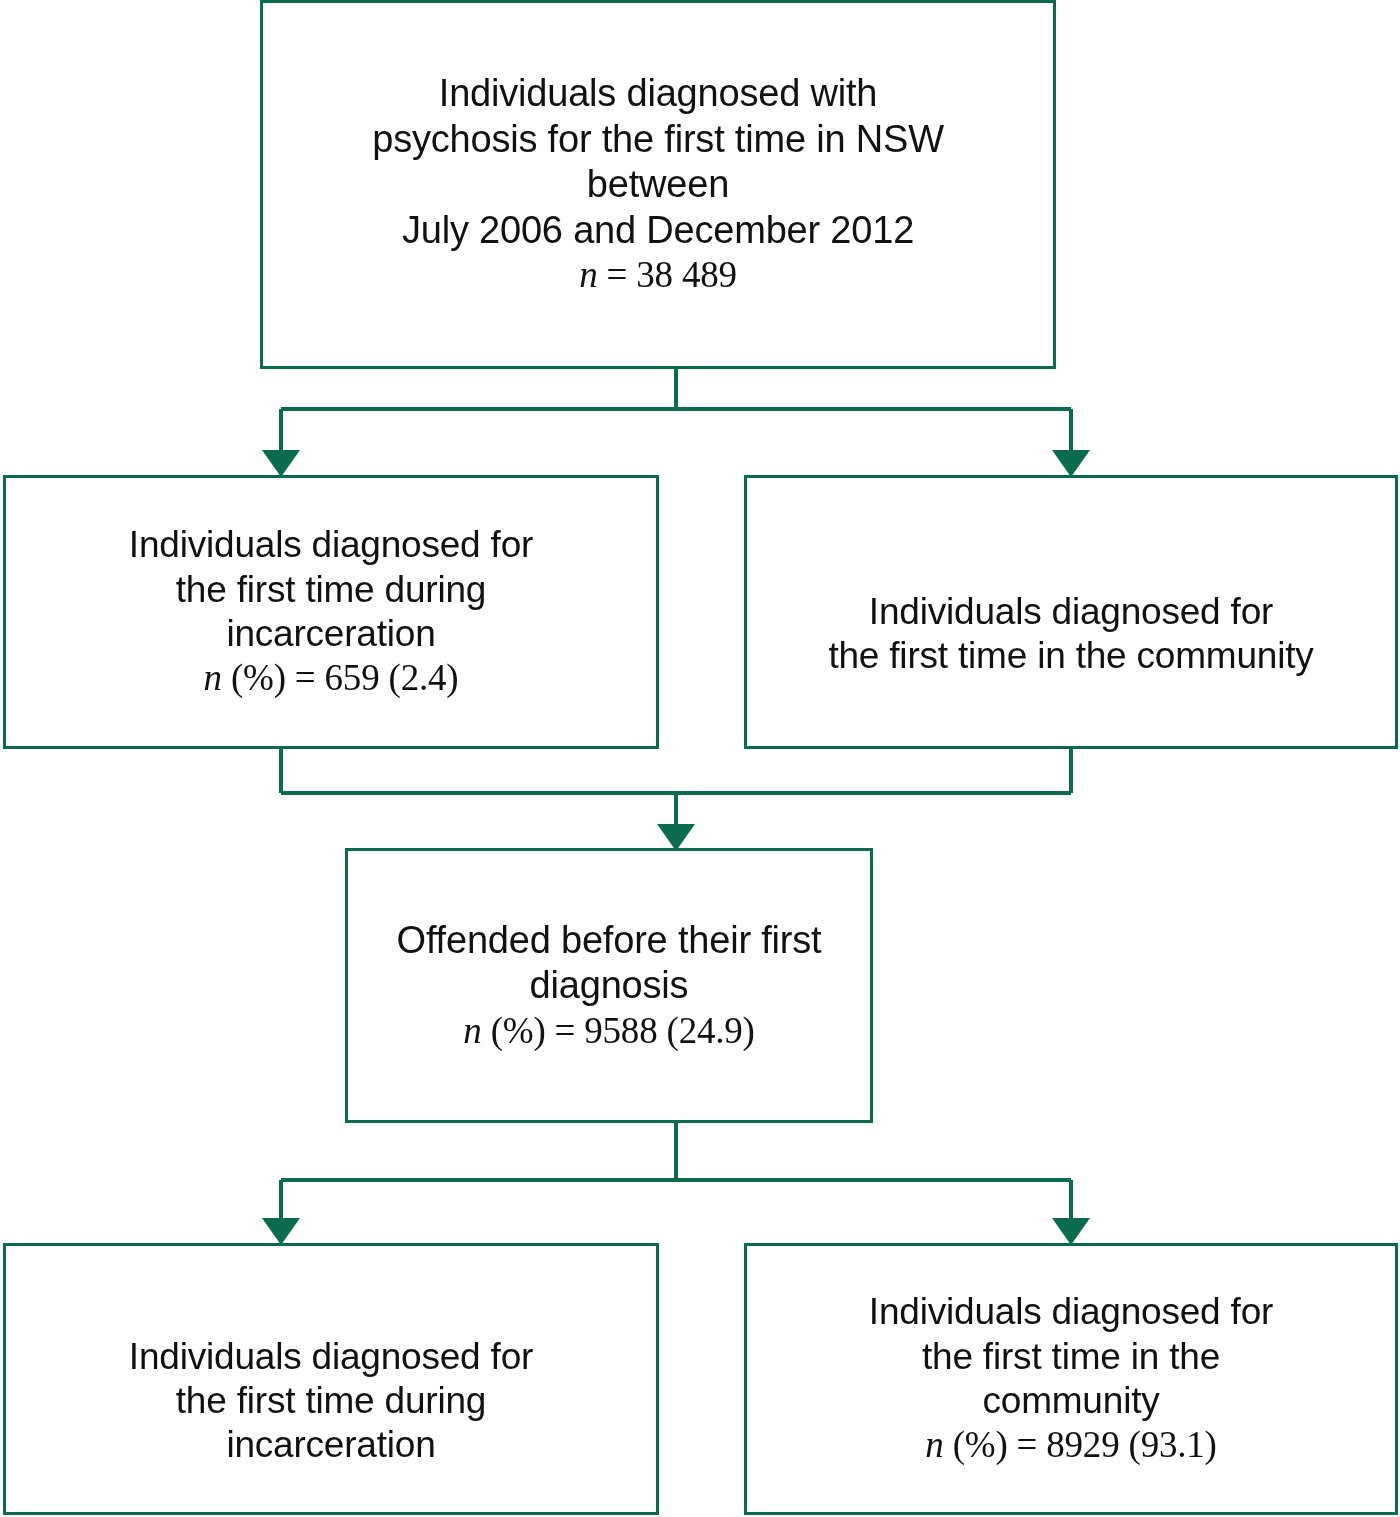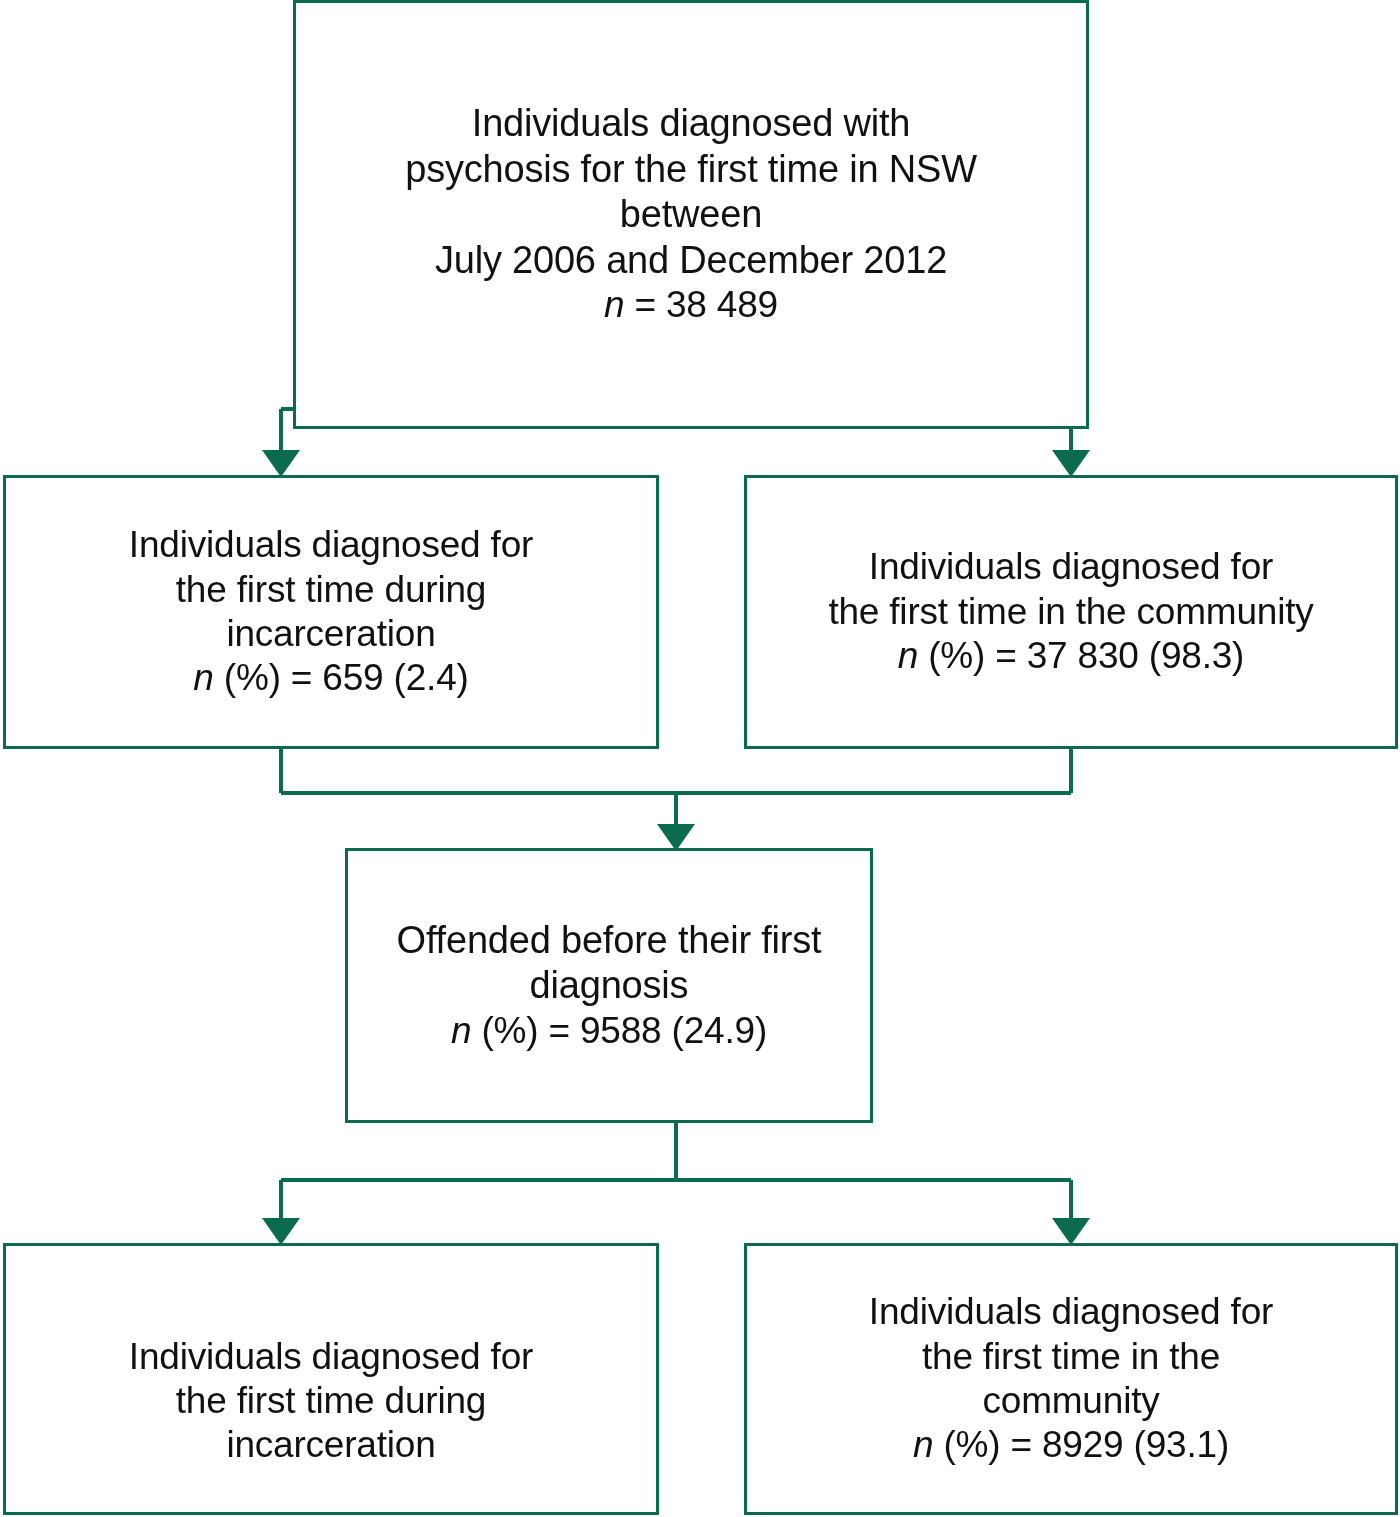--- a/index.html
+++ b/index.html
@@ -43,27 +43,28 @@
     letter-spacing: -0.2px;
     color: #111111;
     padding: 0 8px;
     white-space: pre-line;
   }
   .node-stat {
     display: block;
     font-size: 37px;
     line-height: 1.20;
     margin-top: 0;
+    font-family: Liberation Serif, serif;
   }
   .node-stat i, .ital {
     font-style: italic;
   }
 
   
-  #node-top      { left: 293px; top: 0px;    width: 796px; height: 429px; }
+  #node-top      { left: 260px; top: 0px;    width: 796px; height: 369px; }
   #node-incar-1  { left: 3px;   top: 475px;  width: 656px; height: 274px; }
   #node-comm-1   { left: 744px; top: 475px;  width: 654px; height: 274px; }
   #node-offended { left: 345px; top: 848px;  width: 528px; height: 275px; }
   #node-incar-2  { left: 3px;   top: 1243px; width: 656px; height: 272px; }
   #node-comm-2   { left: 744px; top: 1243px; width: 654px; height: 272px; }
 
   #node-top .node-text      { font-size: 38px; }
   #node-offended .node-text { font-size: 38px; }
 </style>
 </head>
@@ -121,21 +122,20 @@
 the first time during
 incarceration</span>
       <span class="node-stat"><i class="ital">n</i><span> (%) = 659 (2.4)</span></span>
     </div>
   </div>
 
   <div class="node" id="node-comm-1">
     <div class="node-text">
       <span>Individuals diagnosed for
 the first time in the community</span>
-      <span class="node-stat"><i class="ital">n</i><span> (%) = 37 830 (98.3)</span></span>
     </div>
   </div>
 
   <div class="node" id="node-offended">
     <div class="node-text">
       <span>Offended before their first
 diagnosis</span>
       <span class="node-stat"><i class="ital">n</i><span> (%) = 9588 (24.9)</span></span>
     </div>
   </div>

